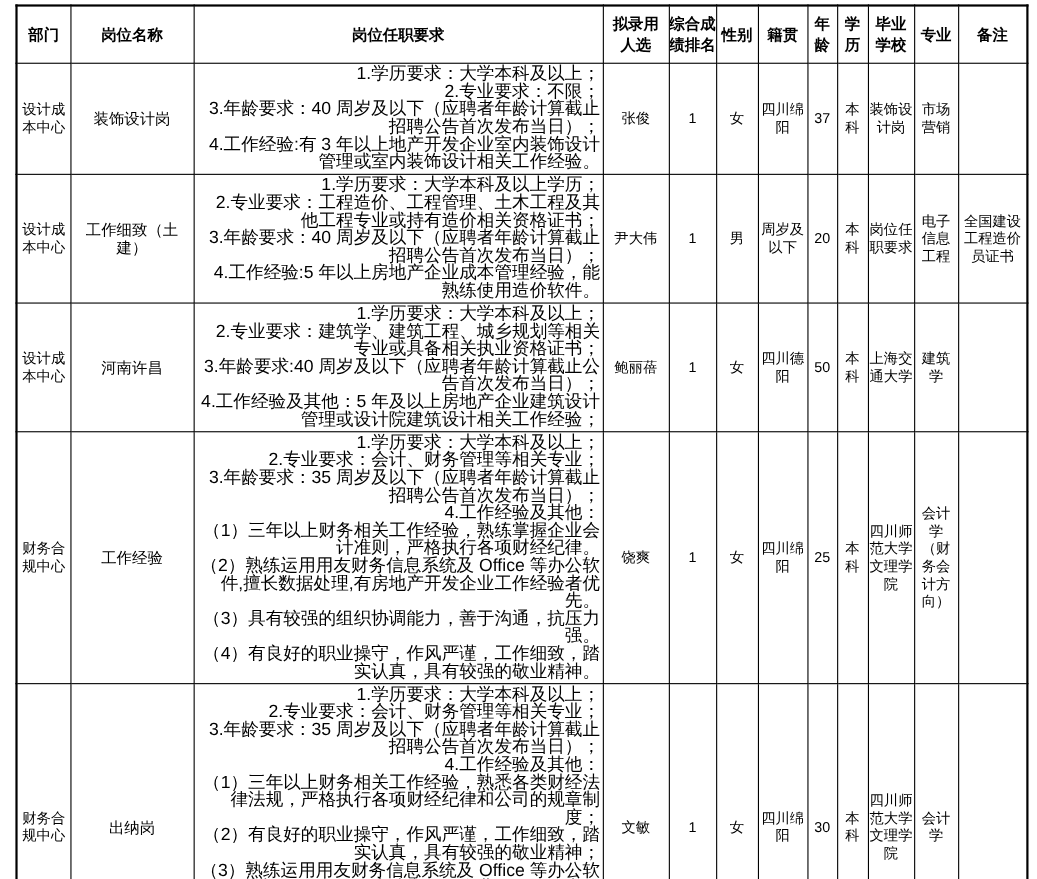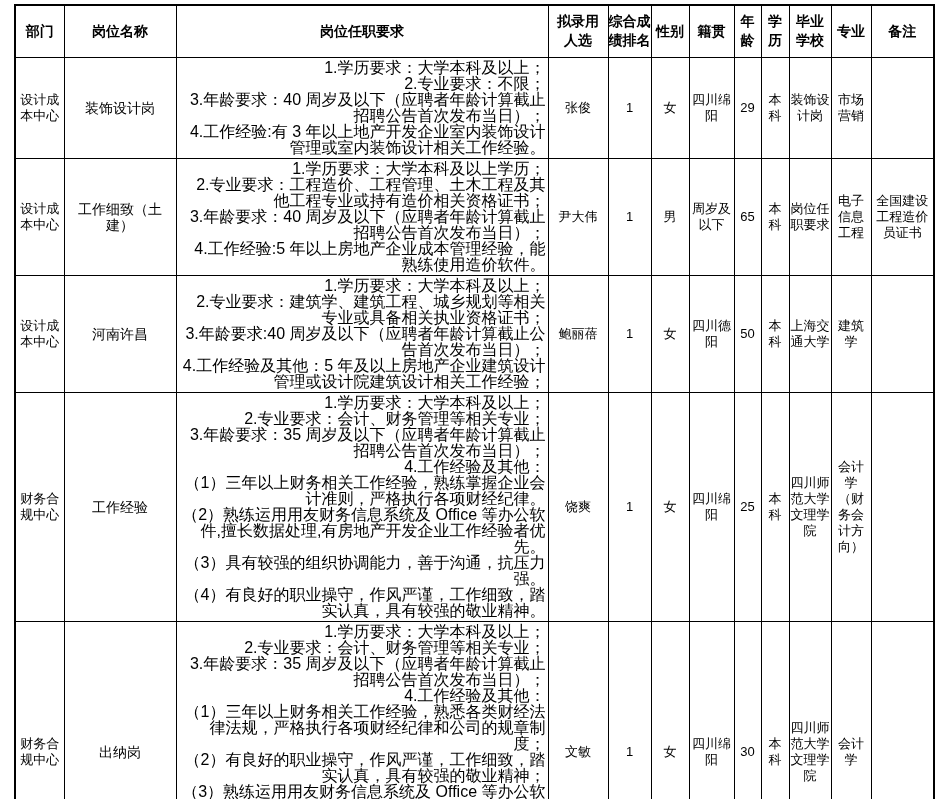--- a/index.html
+++ b/index.html
@@ -103,39 +103,39 @@
       <td>设计成本中心</td>
       <td class="pos">装饰设计岗</td>
       <td class="req">1.学历要求：大学本科及以上；
 2.专业要求：不限；
 3.年龄要求：40 周岁及以下（应聘者年龄计算截止招聘公告首次发布当日）；
 4.工作经验:有 3 年以上地产开发企业室内装饰设计管理或室内装饰设计相关工作经验。</td>
       <td>张俊</td>
       <td>1</td>
       <td>女</td>
       <td>四川绵阳</td>
-      <td>29</td>
+      <td>37</td>
       <td>本科</td>
       <td>装饰设计岗</td>
       <td>市场营销</td>
       <td></td>
     </tr>
 
     <tr style="height:108px">
       <td>设计成本中心</td>
       <td class="pos">工作细致（土建）</td>
       <td class="req">1.学历要求：大学本科及以上学历；
 2.专业要求：工程造价、工程管理、土木工程及其他工程专业或持有造价相关资格证书；
 3.年龄要求：40 周岁及以下（应聘者年龄计算截止招聘公告首次发布当日）；
 4.工作经验:5 年以上房地产企业成本管理经验，能熟练使用造价软件。</td>
       <td>尹大伟</td>
       <td>1</td>
       <td>男</td>
       <td>周岁及以下</td>
-      <td>65</td>
+      <td>20</td>
       <td>本科</td>
       <td>岗位任职要求</td>
       <td>电子信息工程</td>
       <td>全国建设工程造价员证书</td>
     </tr>
 
     <tr style="height:107px">
       <td>设计成本中心</td>
       <td class="pos">河南许昌</td>
       <td class="req">1.学历要求：大学本科及以上；

